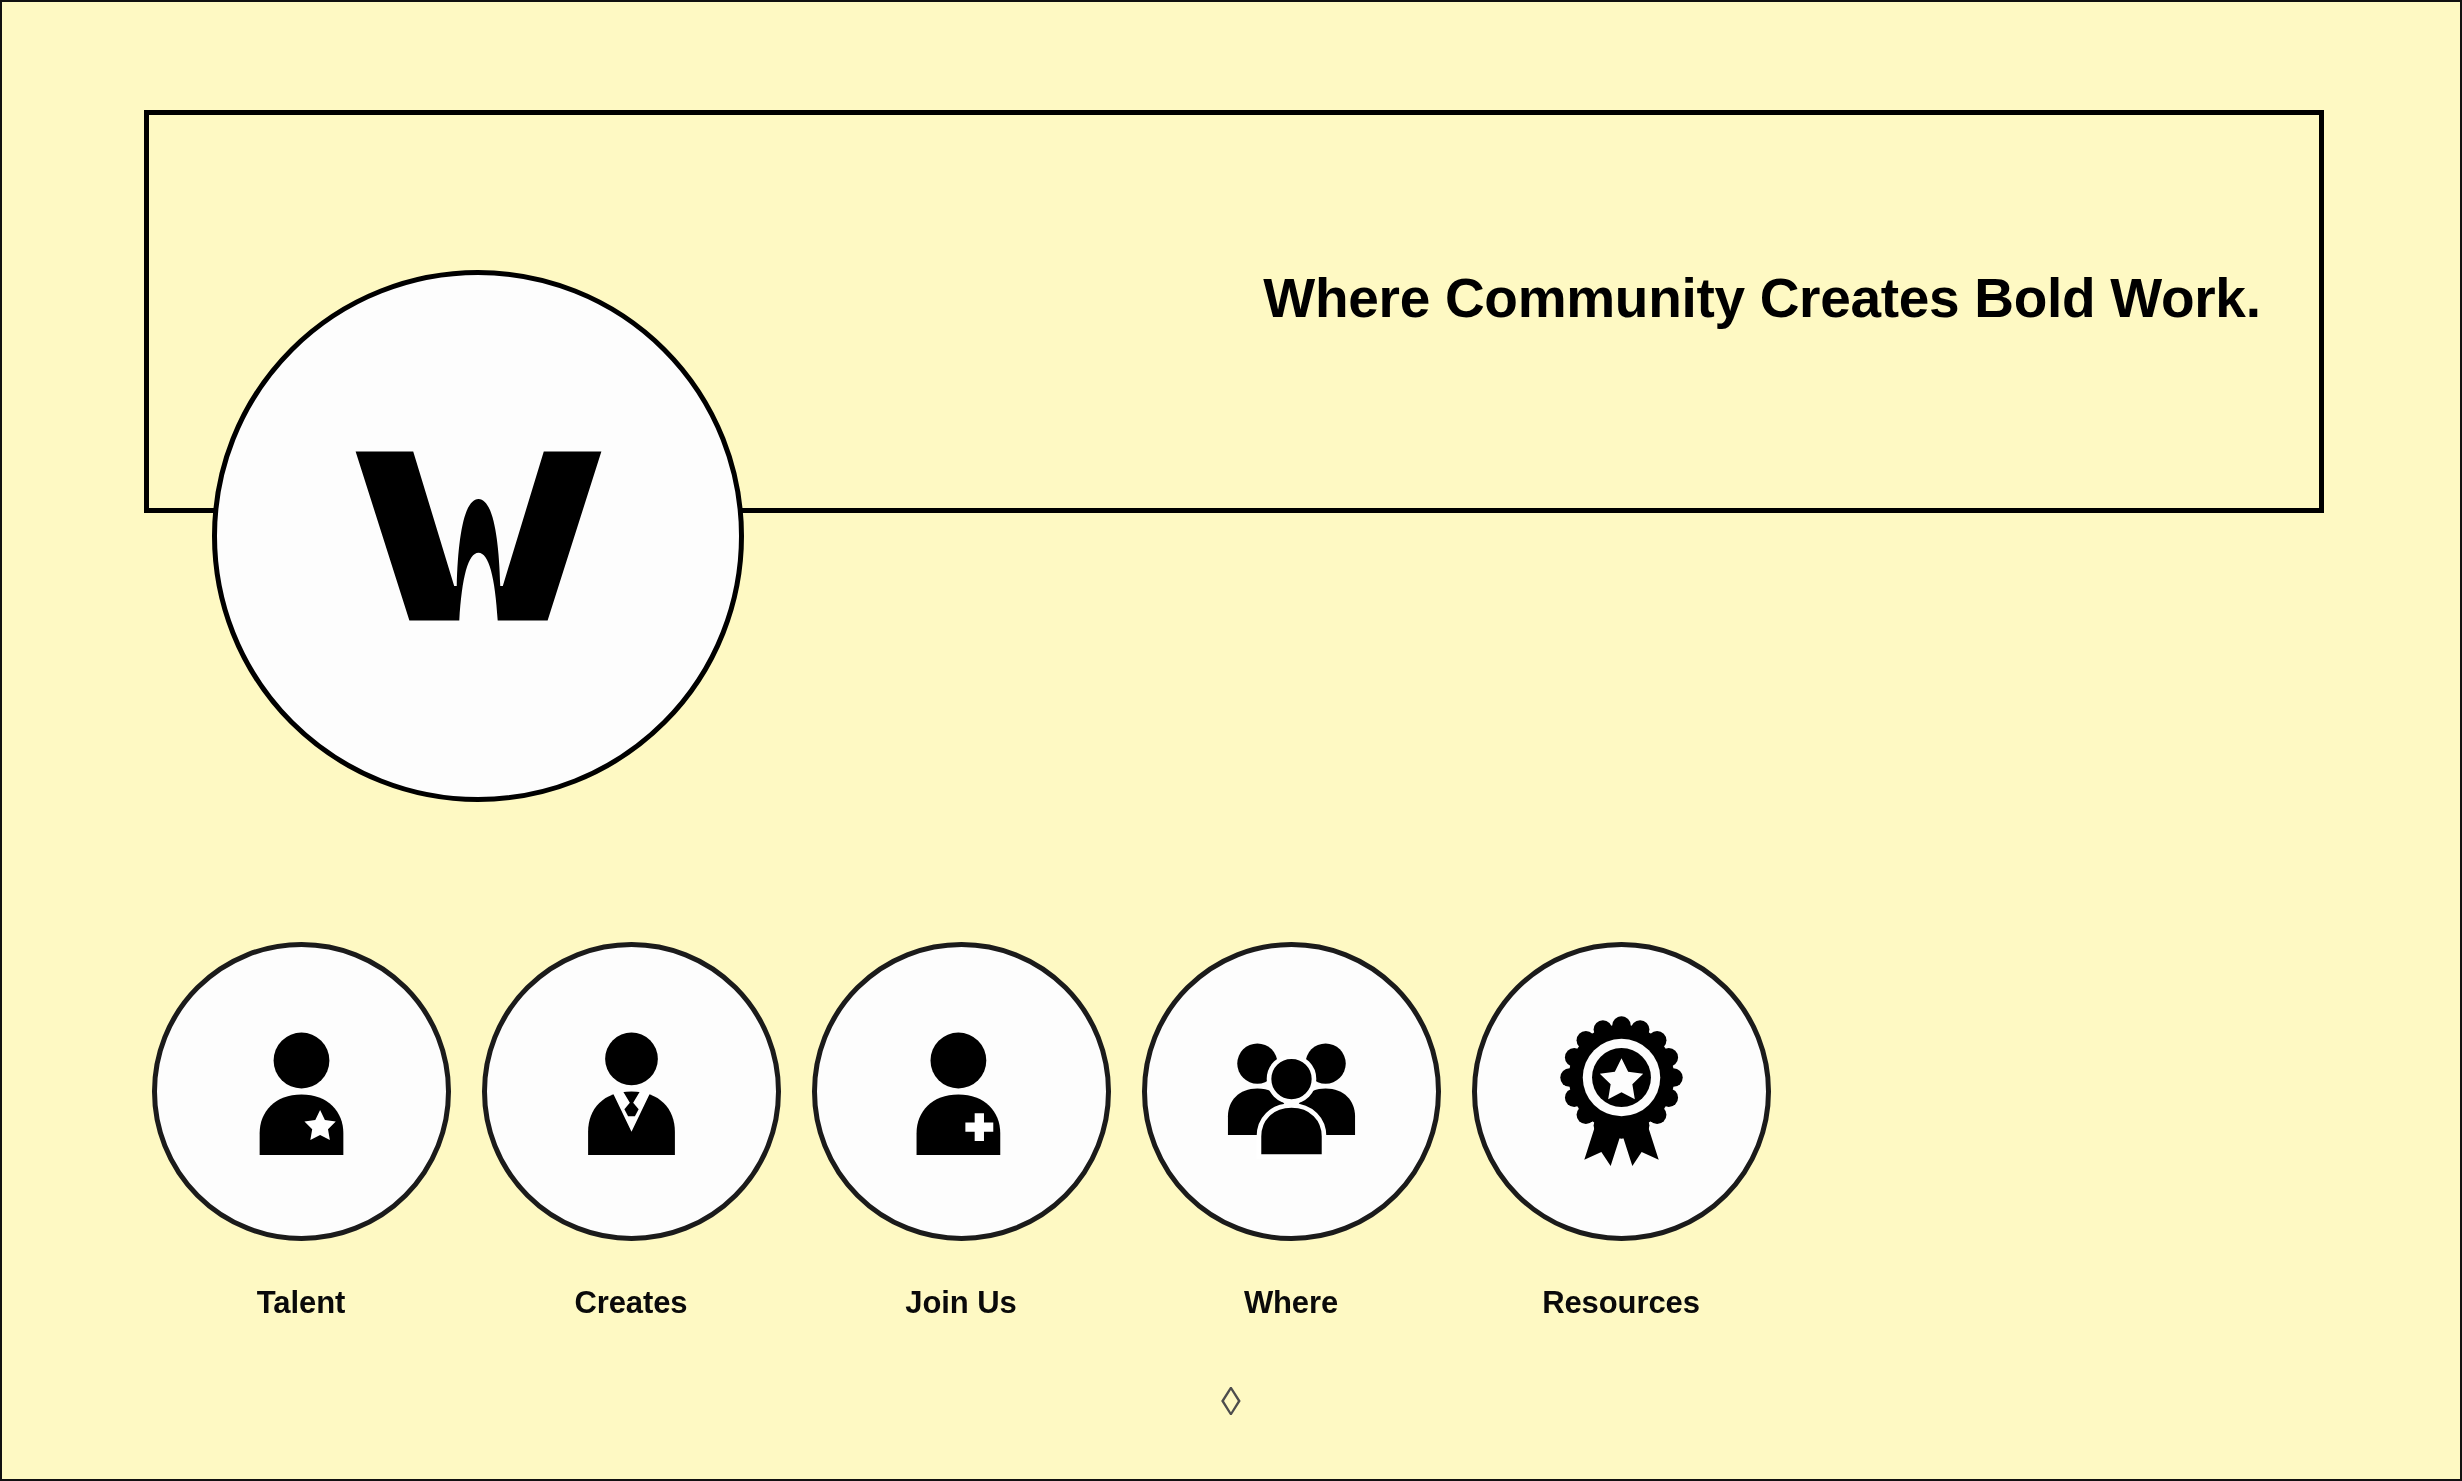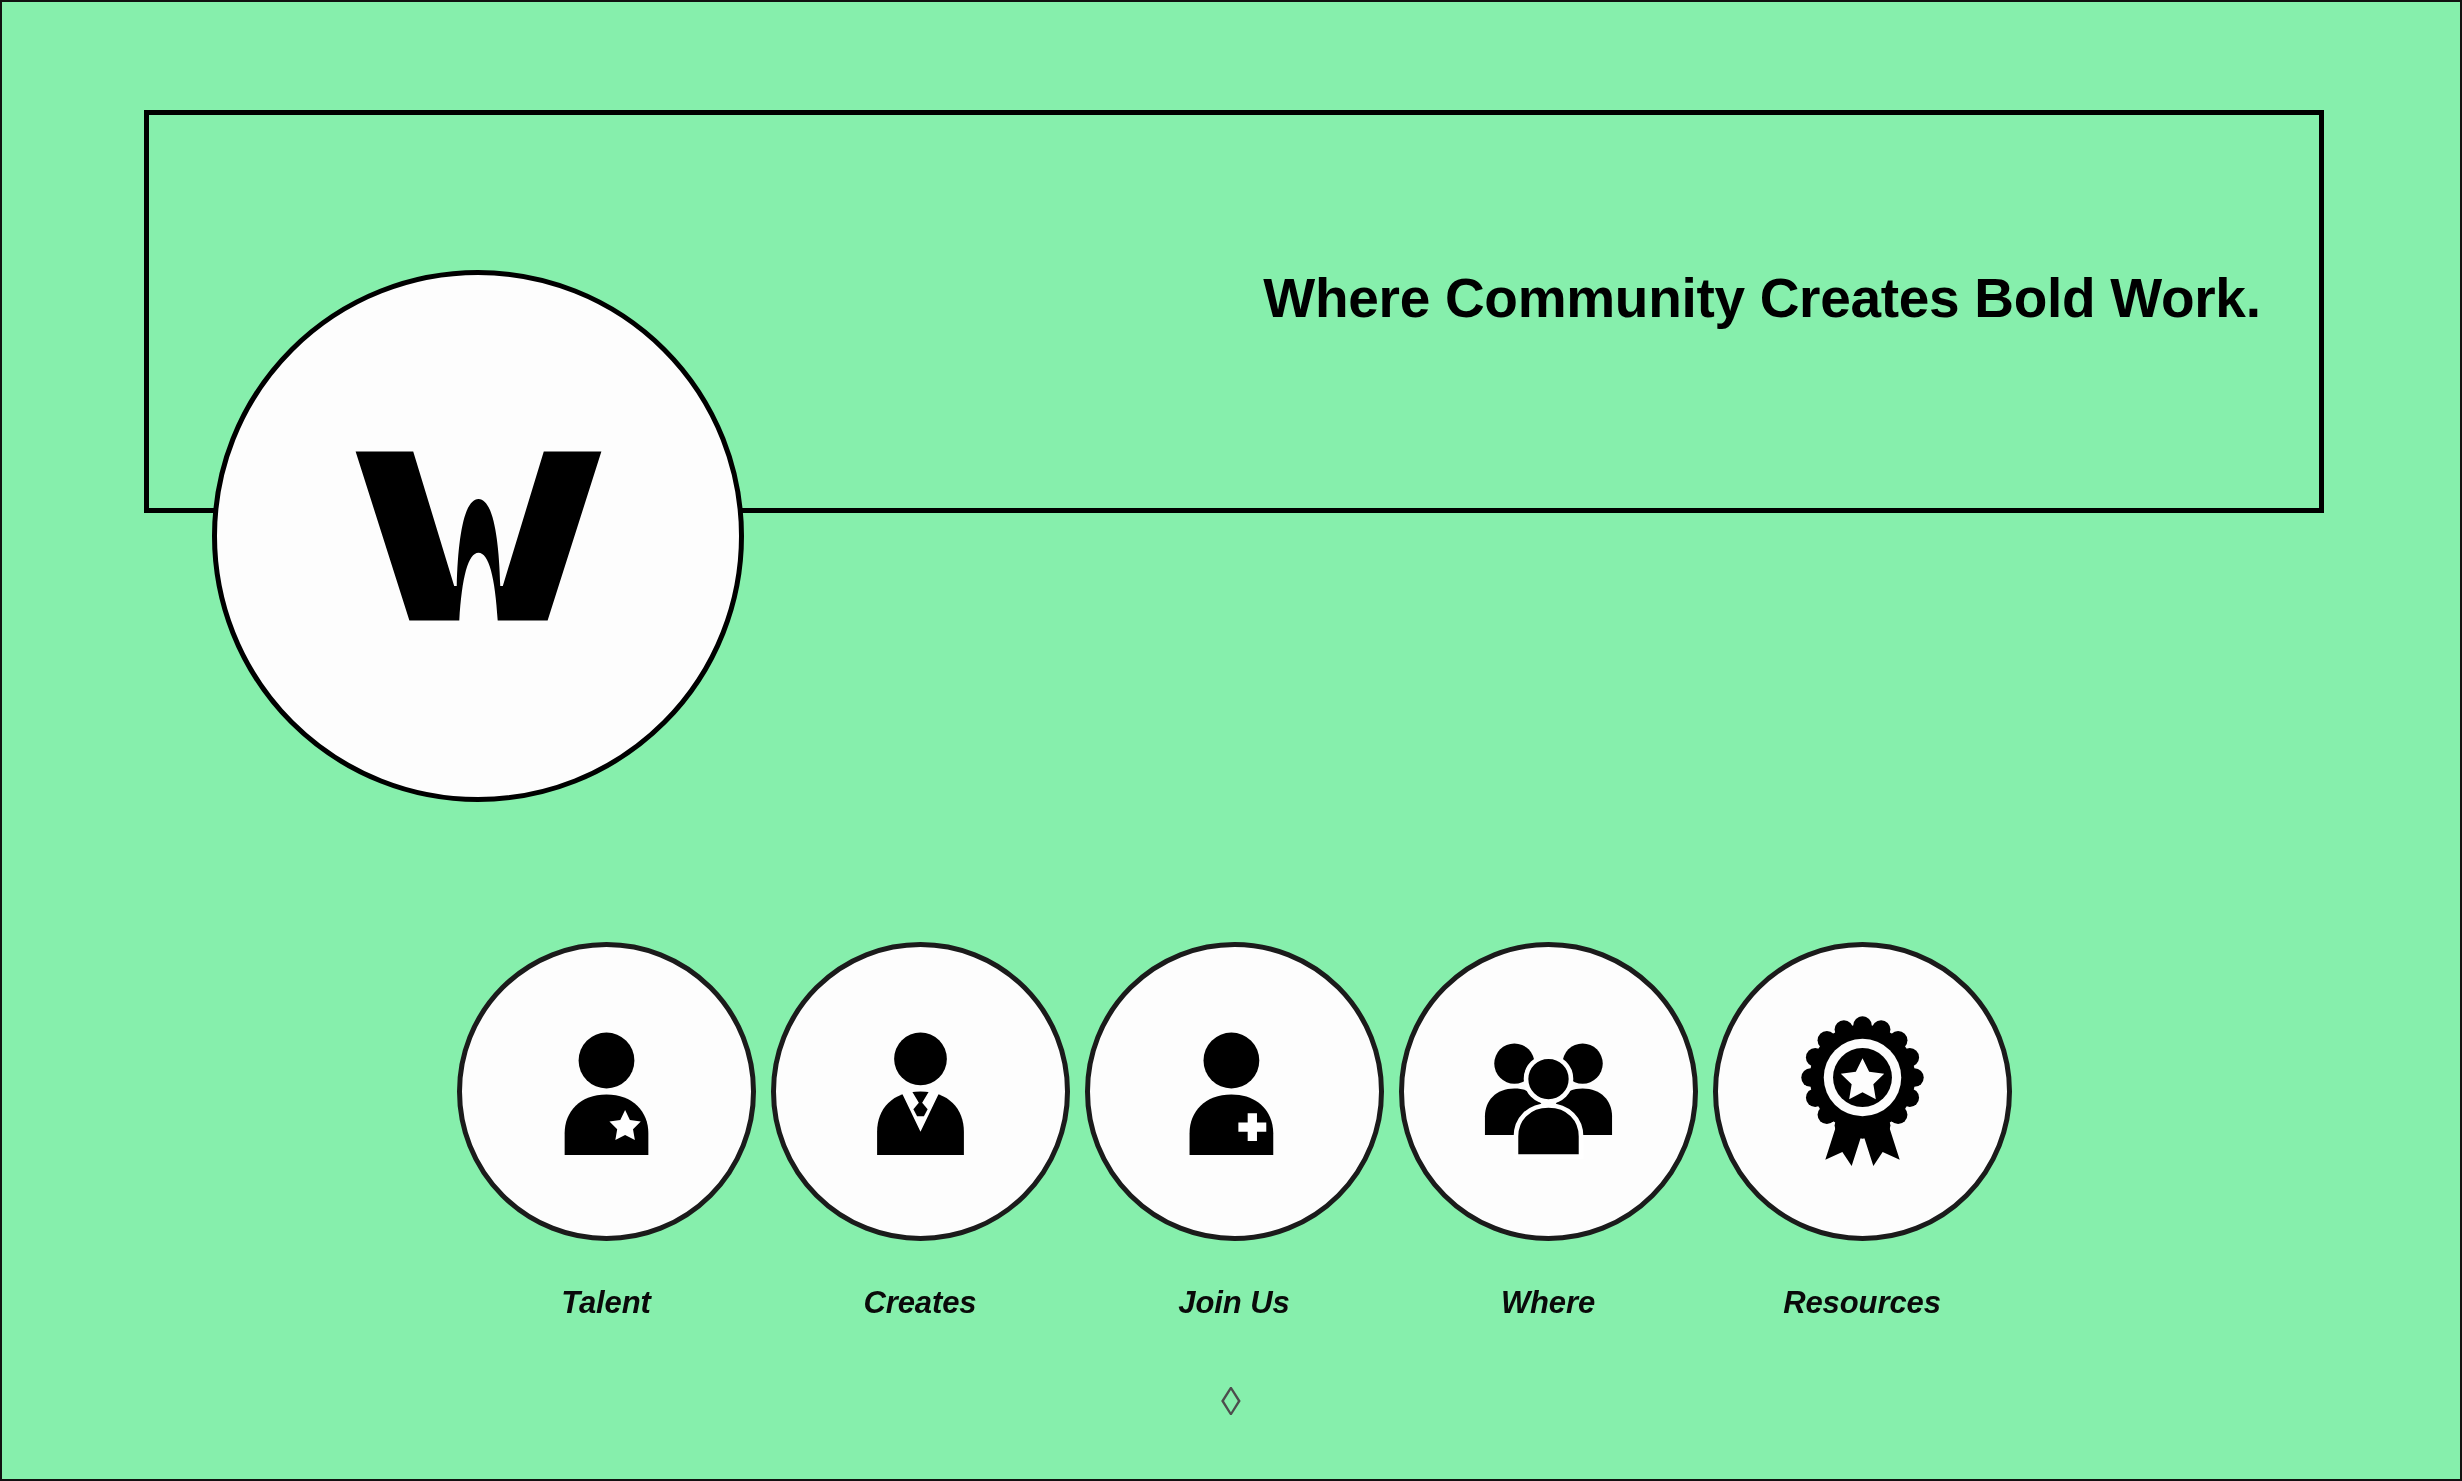--- a/index.html
+++ b/index.html
@@ -11,21 +11,21 @@
     background: #ffffff;
     font-family: "Liberation Sans", "DejaVu Sans", sans-serif;
     overflow: hidden;
   }
 
   
   #page {
     position: relative;
     width: 2462px;
     height: 1481px;
-    background: #86efac;
+    background: #fef9c3;
     border: 2.6px solid #111111;
   }
 
   
   #header-band {
     position: absolute;
     left: 142px;
     top: 108px;
     width: 2180px;
     height: 403px;
@@ -71,25 +71,24 @@
     display: block;
   }
 
   
   #nav-row {
     position: absolute;
     left: 142px;
     top: 940px;
     width: 2180px;
     display: flex;
-    justify-content: center;
+    justify-content: flex-start;
     align-items: flex-start;
-    gap: 0;
+    gap: 16px;
     z-index: 4;
-    font-style: italic;
   }
 
   .nav-item {
     width: 314px;
     display: flex;
     flex-direction: column;
     align-items: center;
     cursor: pointer;
   }
 

